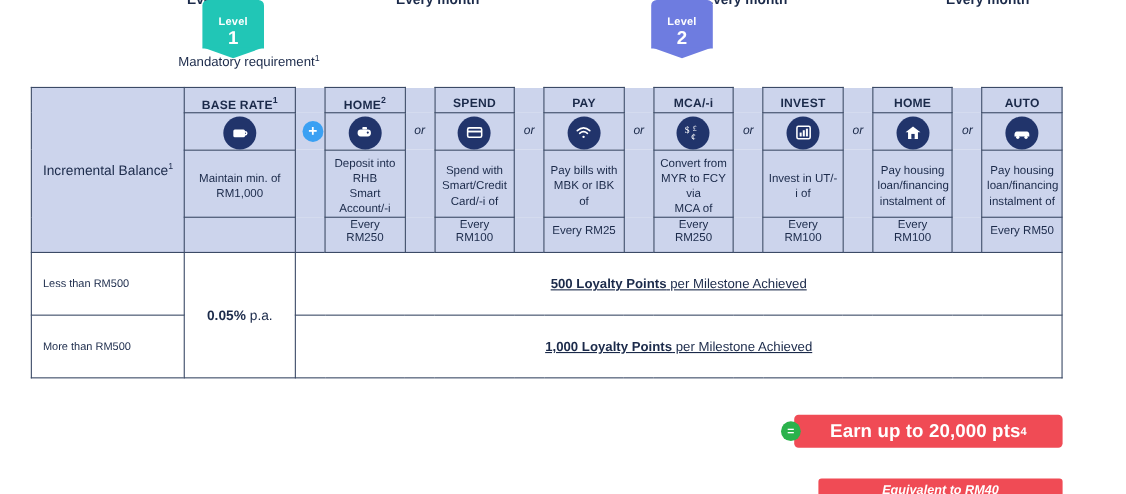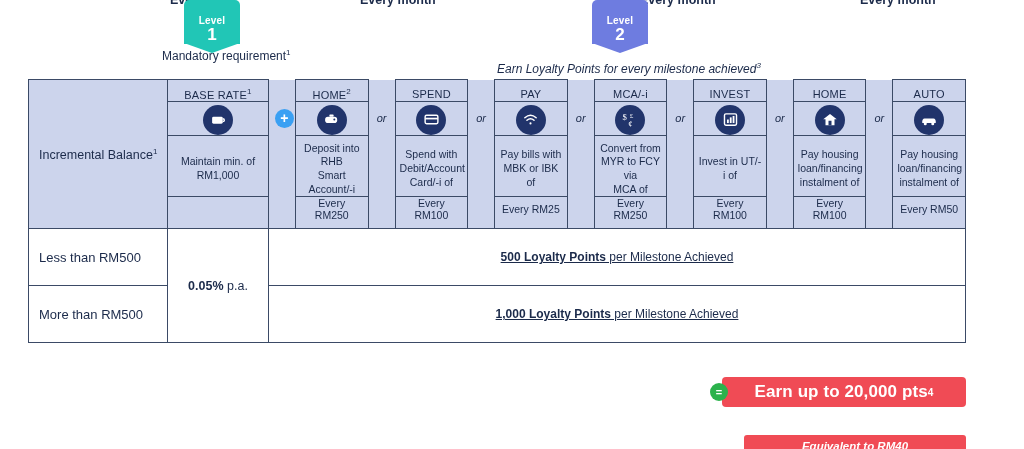--- a/index.html
+++ b/index.html
@@ -113,21 +113,21 @@
     font-size: 12.5px;
     padding-left: 10px !important;
     color: #1b2a4a;
     margin-left: 12px;
   }
   .baserate-col { width: 100px; }
 
   .colhead {
     text-align: center;
     font-size: 11px;
-    font-weight: normal;
+    font-weight: bold;
     letter-spacing: .2px;
     padding-top: 7px !important;
   }
   .icon-cell {
     text-align: center;
     padding-top: 3px !important;
   }
   .desc {
     text-align: center;
     font-size: 10.5px;
@@ -174,21 +174,21 @@
     display: inline-flex;
     align-items: center;
     justify-content: center;
     margin-left: 4px;
     vertical-align: middle;
     line-height: 1;
   }
 
   
   .tier {
-    font-size: 13px;
+    font-size: 10px;
     padding-left: 10px !important;
     height: 56px;
     border-radius: 18px;
   }
   .baserate-val {
     text-align: center;
     font-size: 12.5px;
   }
   .pts {
     text-align: center;
@@ -270,23 +270,20 @@
   <div class="level-badge" style="left:592px; top:0">
     <div class="badge-shape badge-l2">
       <div class="badge-word">Level</div>
       <div class="badge-num">2</div>
     </div>
   </div>
 
   <div class="cap cap-mand">
     <span>Mandatory requirement</span><span class="sup">1</span>
   </div>
-  <div class="cap cap-earn">
-    <span>Earn Loyalty Points for every milestone achieved</span><span class="sup">3</span>
-  </div>
 
   <table class="matrix">
 
     <tbody>
         <tr>
       <td class="hdr-band rowlbl" rowspan="4">
         <span>Incremental Balance</span><span class="sup">1</span>
       </td>
       <td class="hdr-band colhead baserate-col">
         <span>BASE RATE</span><span class="sup">1</span>
@@ -392,21 +389,21 @@
     </tr>
 
     <tr>
       <td class="hdr-band desc" style="white-space:pre-line">Maintain min. of
 RM1,000</td>
       <td class="orcell"></td>
       <td class="hdr-band desc" style="white-space:pre-line">Deposit into RHB
 Smart Account/-i</td>
       <td class="orcell"></td>
       <td class="hdr-band desc" style="white-space:pre-line">Spend with
-Debit/Account
+Smart/Credit
 Card/-i of</td>
       <td class="orcell"></td>
       <td class="hdr-band desc" style="white-space:pre-line">Pay bills with
 MBK or IBK of</td>
       <td class="orcell"></td>
       <td class="hdr-band desc" style="white-space:pre-line">Convert from
 MYR to FCY via
 MCA of</td>
       <td class="orcell"></td>
       <td class="hdr-band desc" style="white-space:pre-line">Invest in UT/-i of</td>

